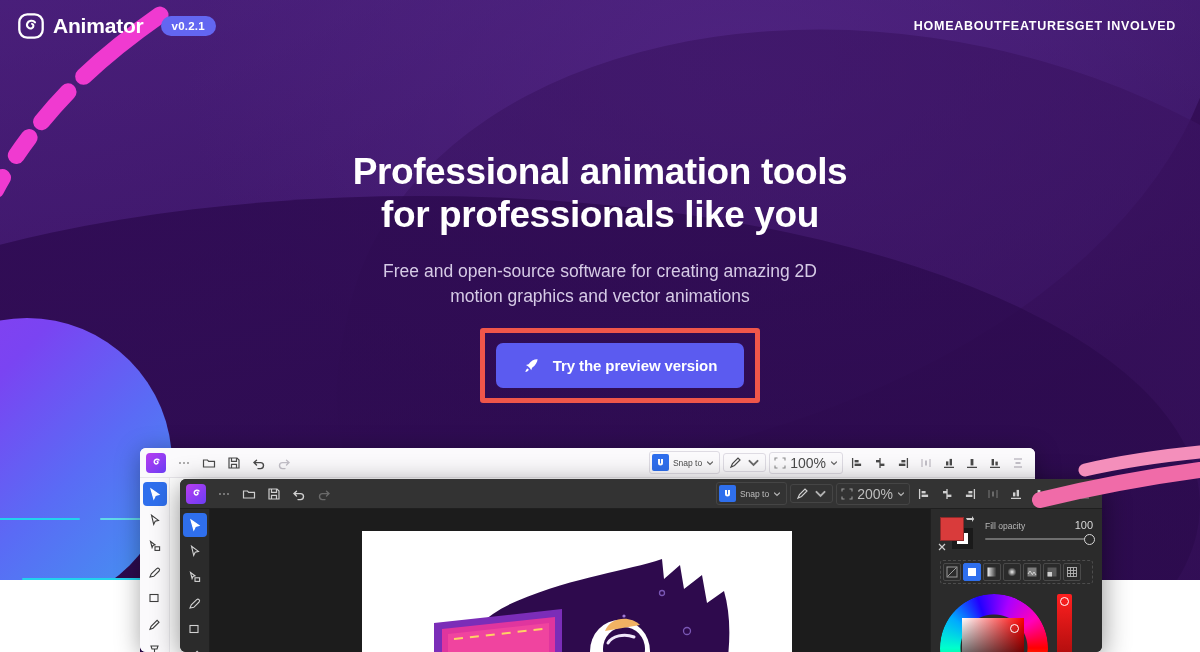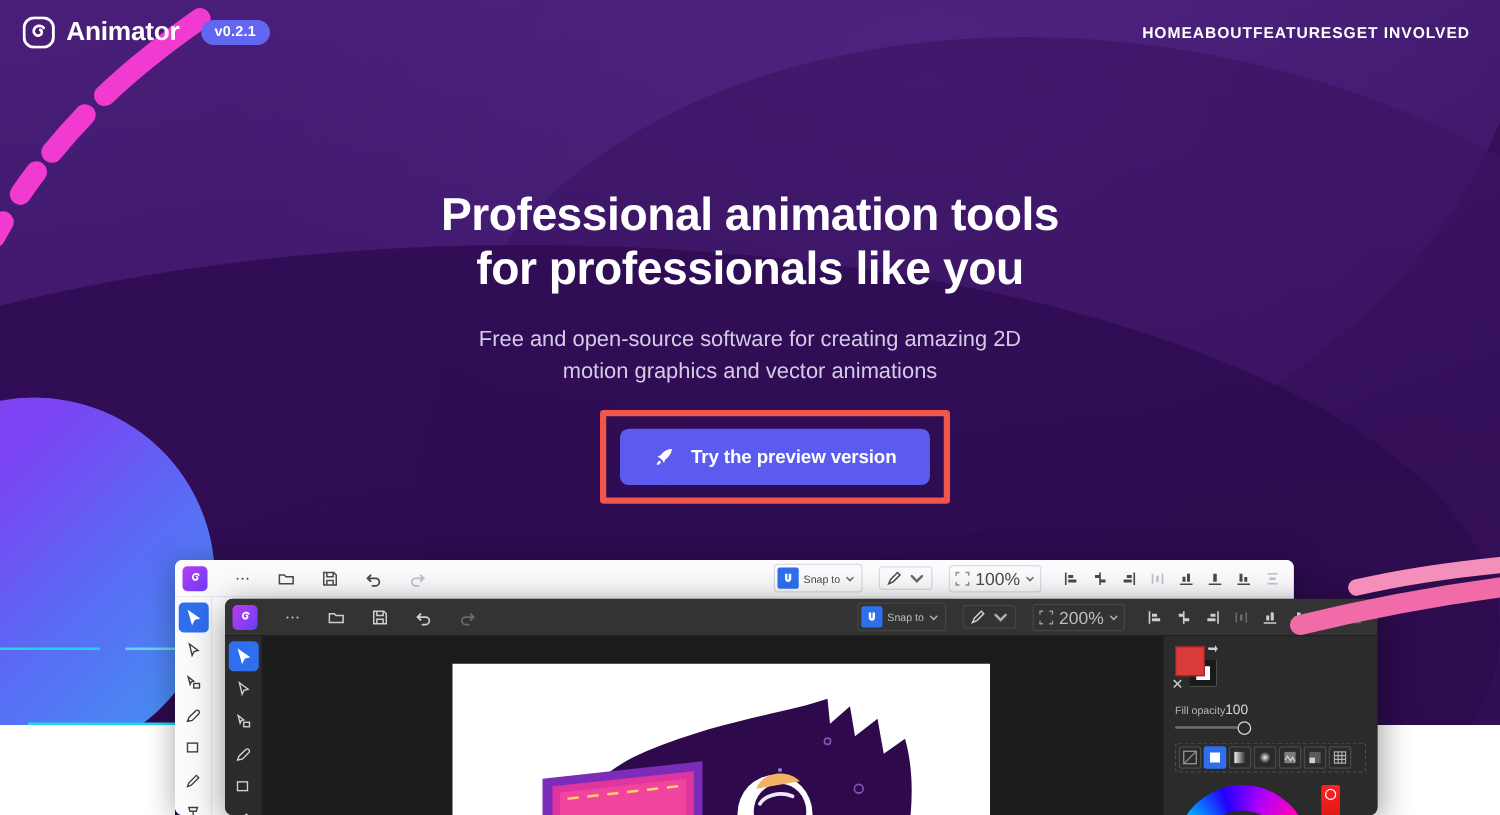--- a/index.html
+++ b/index.html
@@ -126,21 +126,21 @@
     left:0; top:0; width:895px; height:204px;
     background:#fbfafc;
     box-shadow:0 4px 24px rgba(0,0,0,.35);
   }
   .win.dark {
     left:40px; top:31px; width:922px; height:173px;
     background:#2b2b2b;
     box-shadow:0 6px 28px rgba(0,0,0,.45);
   }
 
-  .win-topbar { display:flex; align-items:center; height:30px; padding:0 6px; gap:13px; }
+  .win-topbar { display:flex; align-items:center; height:30px; padding:0 6px; gap:3px; }
   .win.light .win-topbar { background:#fbfafc; border-bottom:1px solid #e8e6eb; }
   .win.dark  .win-topbar { background:#333333; border-bottom:1px solid #1f1f1f; }
 
   .app-icon {
     width:20px; height:20px; border-radius:4px;
     background:linear-gradient(135deg,#b93df0,#6b3df5);
     display:flex; align-items:center; justify-content:center;
     flex:none; margin-right:4px;
   }
   .app-icon svg { width:13px; height:13px; }
@@ -217,21 +217,21 @@
   .artboard {
     position:absolute; left:152px; top:22px;
     width:430px; height:200px; background:#ffffff; overflow:hidden;
   }
 
   
   .rpanel {
     width:172px; flex:none; padding:8px 9px;
     background:#2b2b2b; border-left:1px solid #1f1f1f;
   }
-  .swatch-row { display:flex; align-items:flex-start; gap:11px;flex-direction:column; }
+  .swatch-row { display:flex; align-items:flex-start; gap:11px; }
   .swatch-stack { position:relative; width:34px; height:32px; flex:none; }
   .sw-fill {
     position:absolute; left:0; top:0; width:24px; height:24px;
     background:#d93b3b; border:1px solid #8f2a2a;
   }
   .sw-stroke {
     position:absolute; left:12px; top:11px; width:21px; height:21px;
     background:#ffffff; border:5px solid #1a1a1a;
   }
   .sw-arrow { position:absolute; right:-1px; top:-2px; width:9px; height:9px; }

